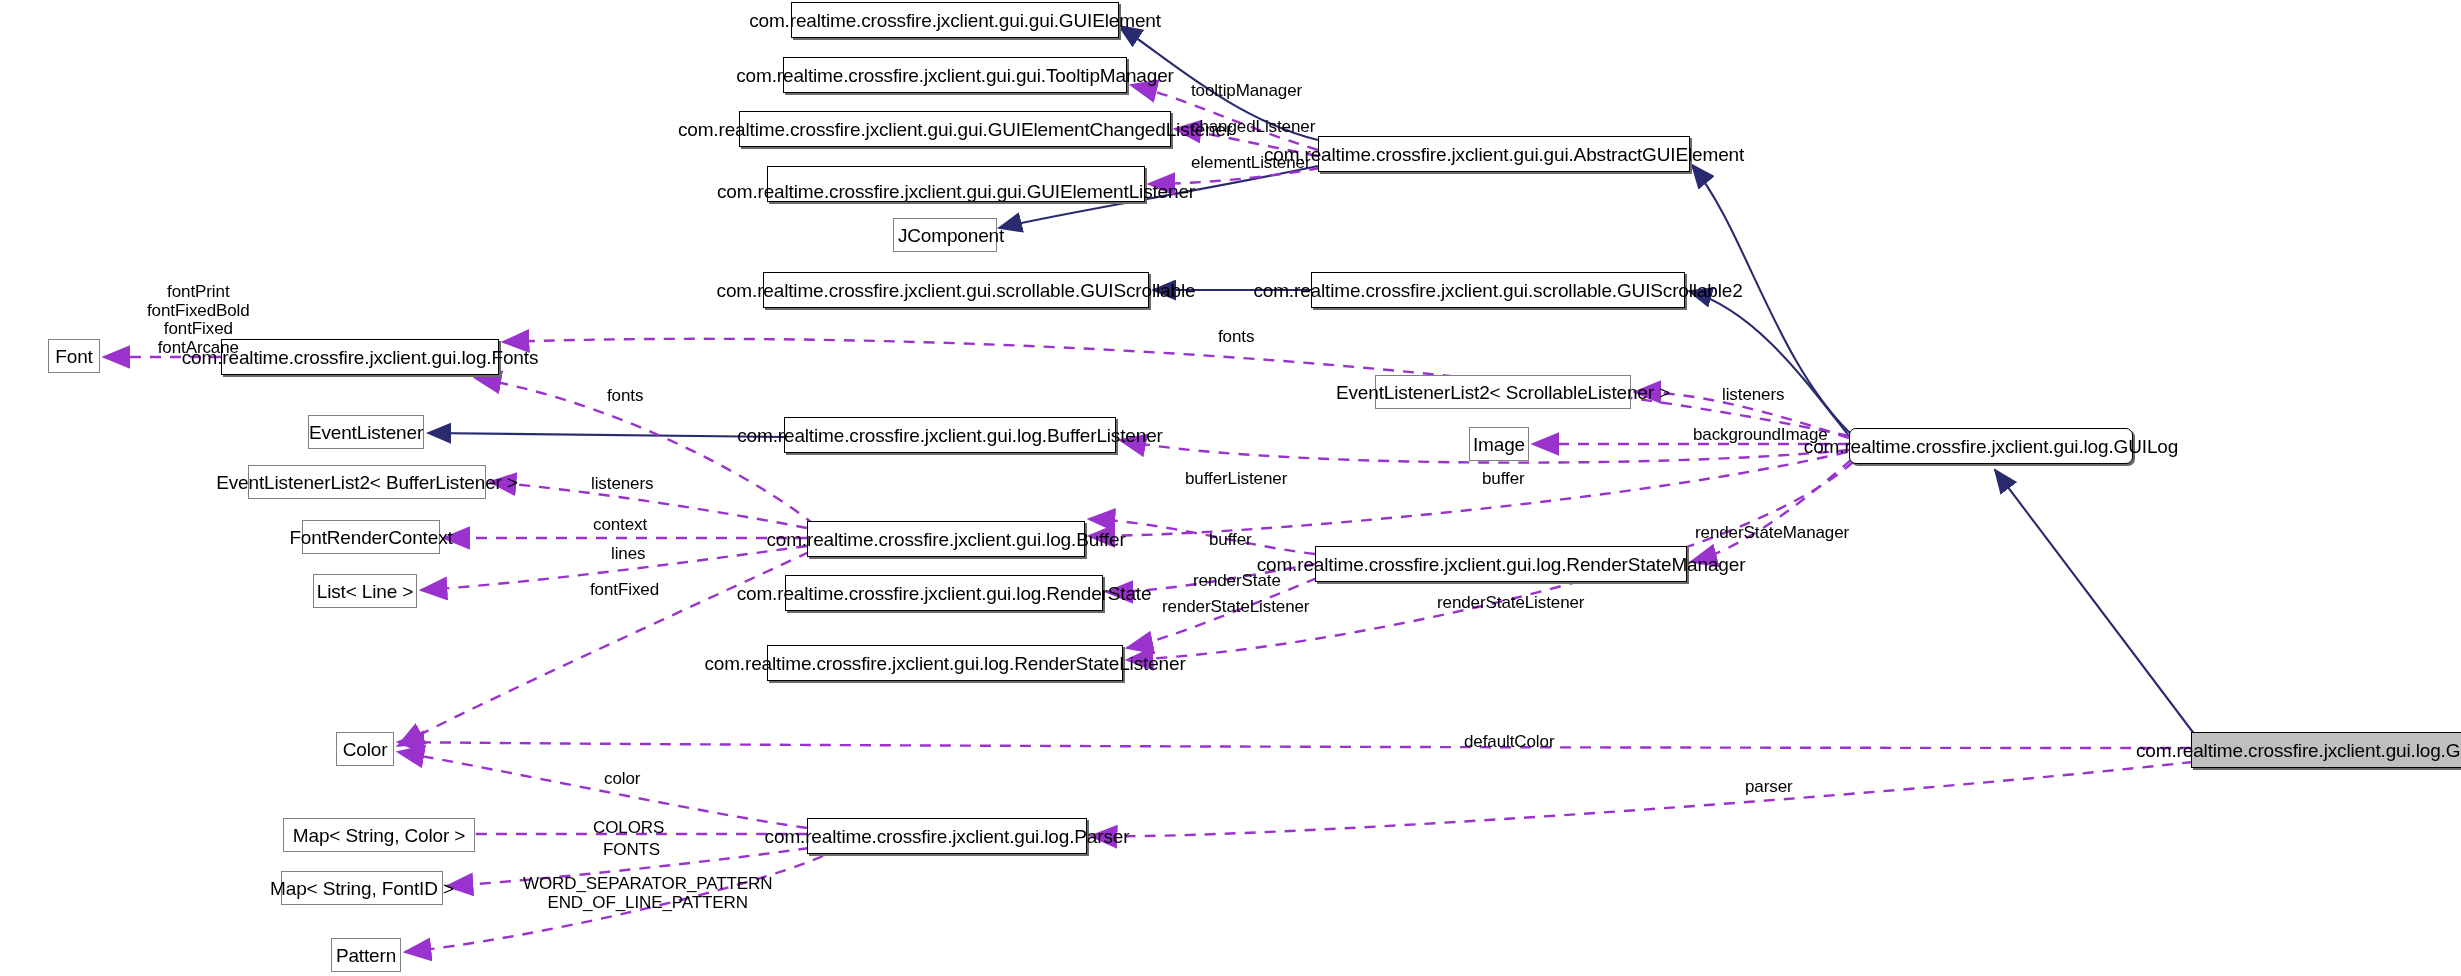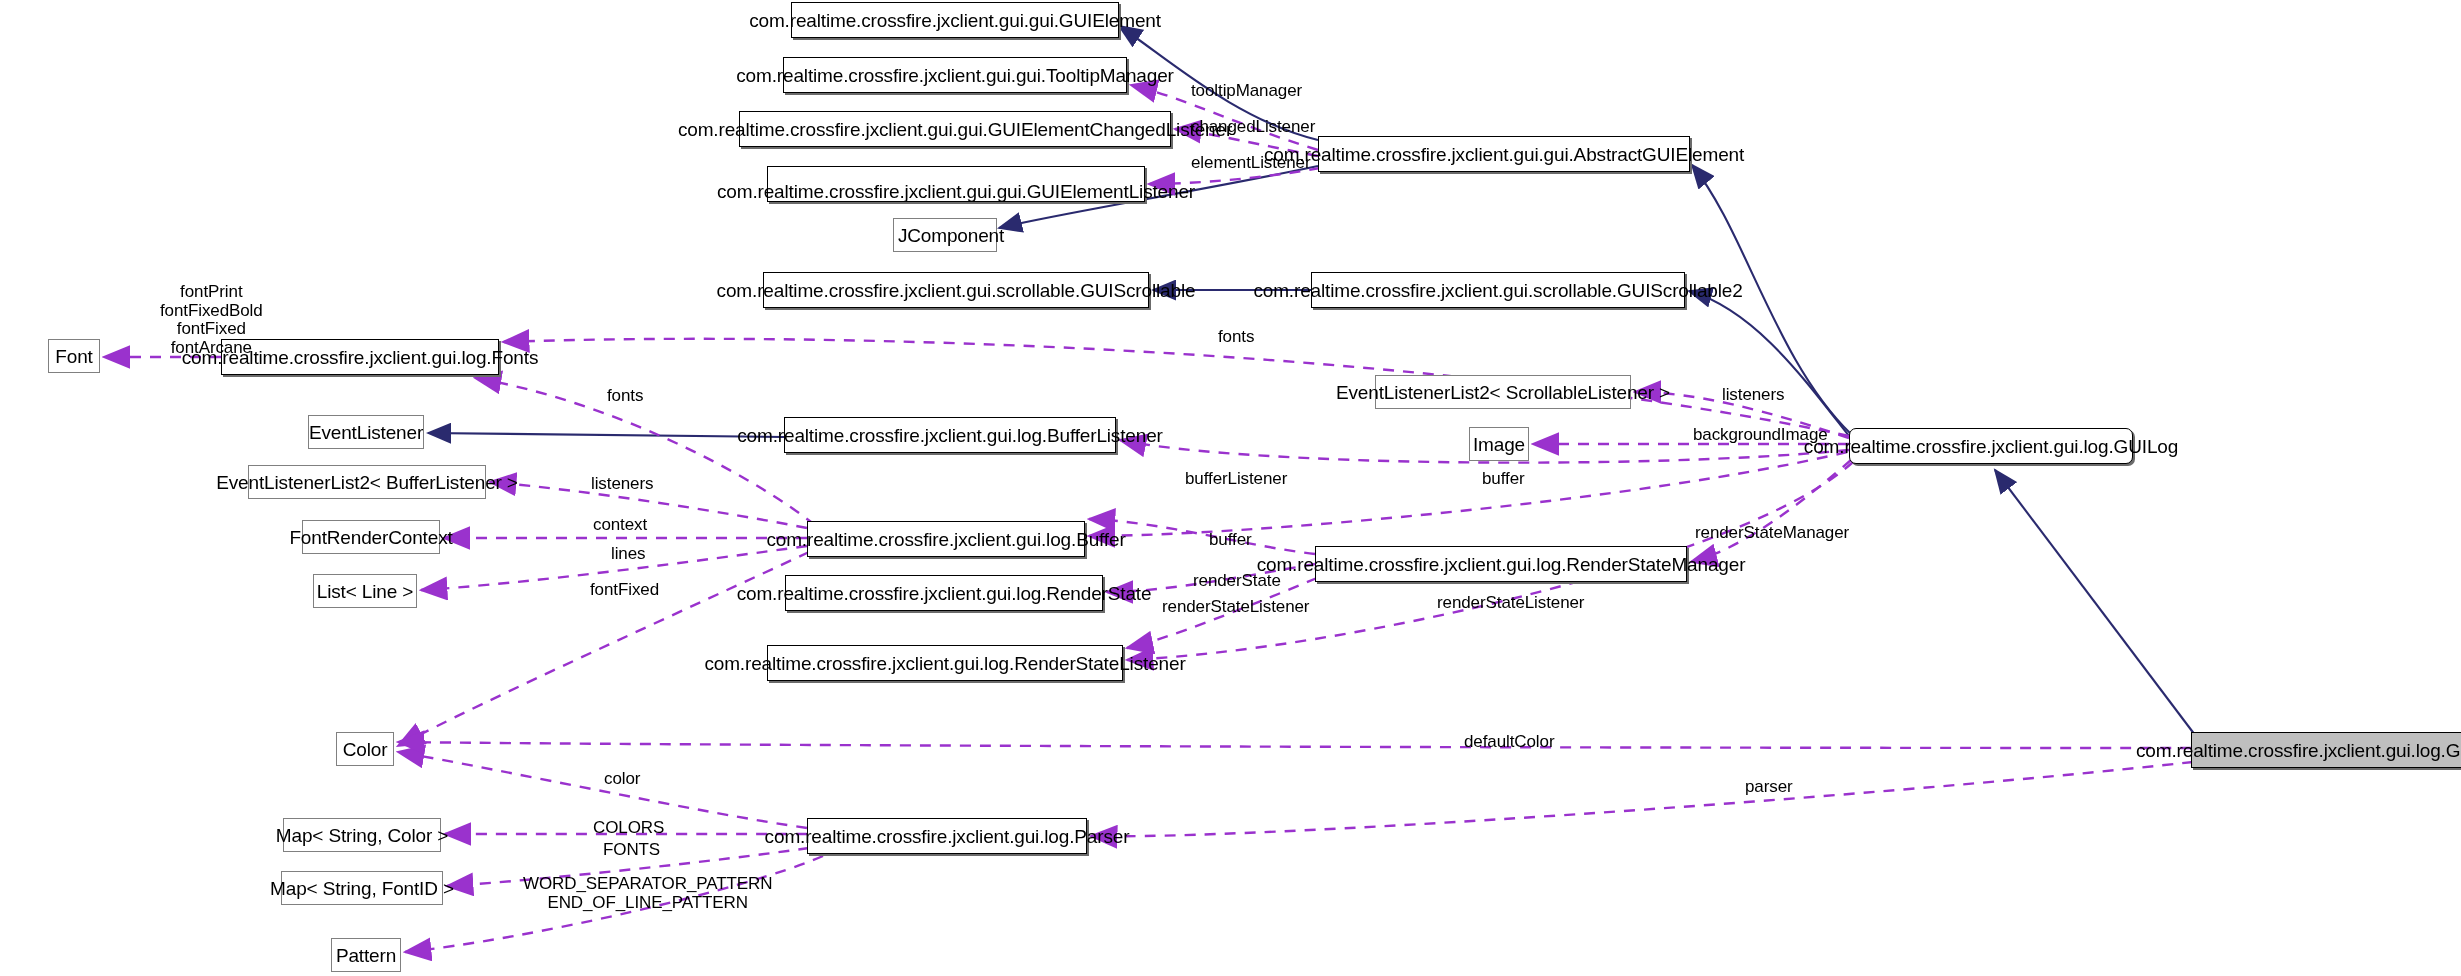--- a/index.html
+++ b/index.html
@@ -224,21 +224,21 @@
       </div>
       <div class="node doc" style="left: 722px; top: 645px; width: 356px; height: 36px;">
         <span>com.realtime.crossfire.jxclient.gui.log.RenderStateListener</span>
       </div>
       <div class="node plain" style="left: 291px; top: 732px; width: 58px; height: 34px;">
         <span>Color</span>
       </div>
       <div class="node focus" style="left: 2146px; top: 732px; width: 310px; height: 36px;">
         <span>com.realtime.crossfire.jxclient.gui.log.GUILabelLog</span>
       </div>
-      <div class="node plain" style="left: 238px; top: 818px; width: 158px; height: 34px;">
+      <div class="node plain" style="left: 238px; top: 818px; width: 192px; height: 34px;">
         <span>Map&lt; String, Color &gt;</span>
       </div>
       <div class="node doc" style="left: 762px; top: 818px; width: 280px; height: 36px;">
         <span>com.realtime.crossfire.jxclient.gui.log.Parser</span>
       </div>
       <div class="node plain" style="left: 236px; top: 871px; width: 162px; height: 34px;">
         <span>Map&lt; String, FontID &gt;</span>
       </div>
       <div class="node plain" style="left: 286px; top: 938px; width: 70px; height: 34px;">
         <span>Pattern</span>
@@ -262,21 +262,21 @@
       <div class="edge-label" style="left: 566px; top: 545px;">lines</div>
       <div class="edge-label" style="left: 1148px; top: 572px;">renderState</div>
       <div class="edge-label" style="left: 545px; top: 581px;">fontFixed</div>
       <div class="edge-label" style="left: 1117px; top: 598px;">renderStateListener</div>
       <div class="edge-label" style="left: 1392px; top: 594px;">renderStateListener</div>
       <div class="edge-label" style="left: 1419px; top: 733px;">defaultColor</div>
       <div class="edge-label" style="left: 559px; top: 770px;">color</div>
       <div class="edge-label" style="left: 1700px; top: 778px;">parser</div>
       <div class="edge-label" style="left: 548px; top: 819px;">COLORS</div>
       <div class="edge-label" style="left: 558px; top: 841px;">FONTS</div>
-      <div class="multi-label" style="left: 115px; top: 283px;">
+      <div class="multi-label" style="left: 102px; top: 283px;">
         <span>fontPrint</span>
         <span>fontFixedBold</span>
         <span>fontFixed</span>
         <span>fontArcane</span>
       </div>
       <div class="multi-label" style="left: 478px; top: 875px;">
         <span>WORD_SEPARATOR_PATTERN</span>
         <span>END_OF_LINE_PATTERN</span>
       </div>
     </div>

